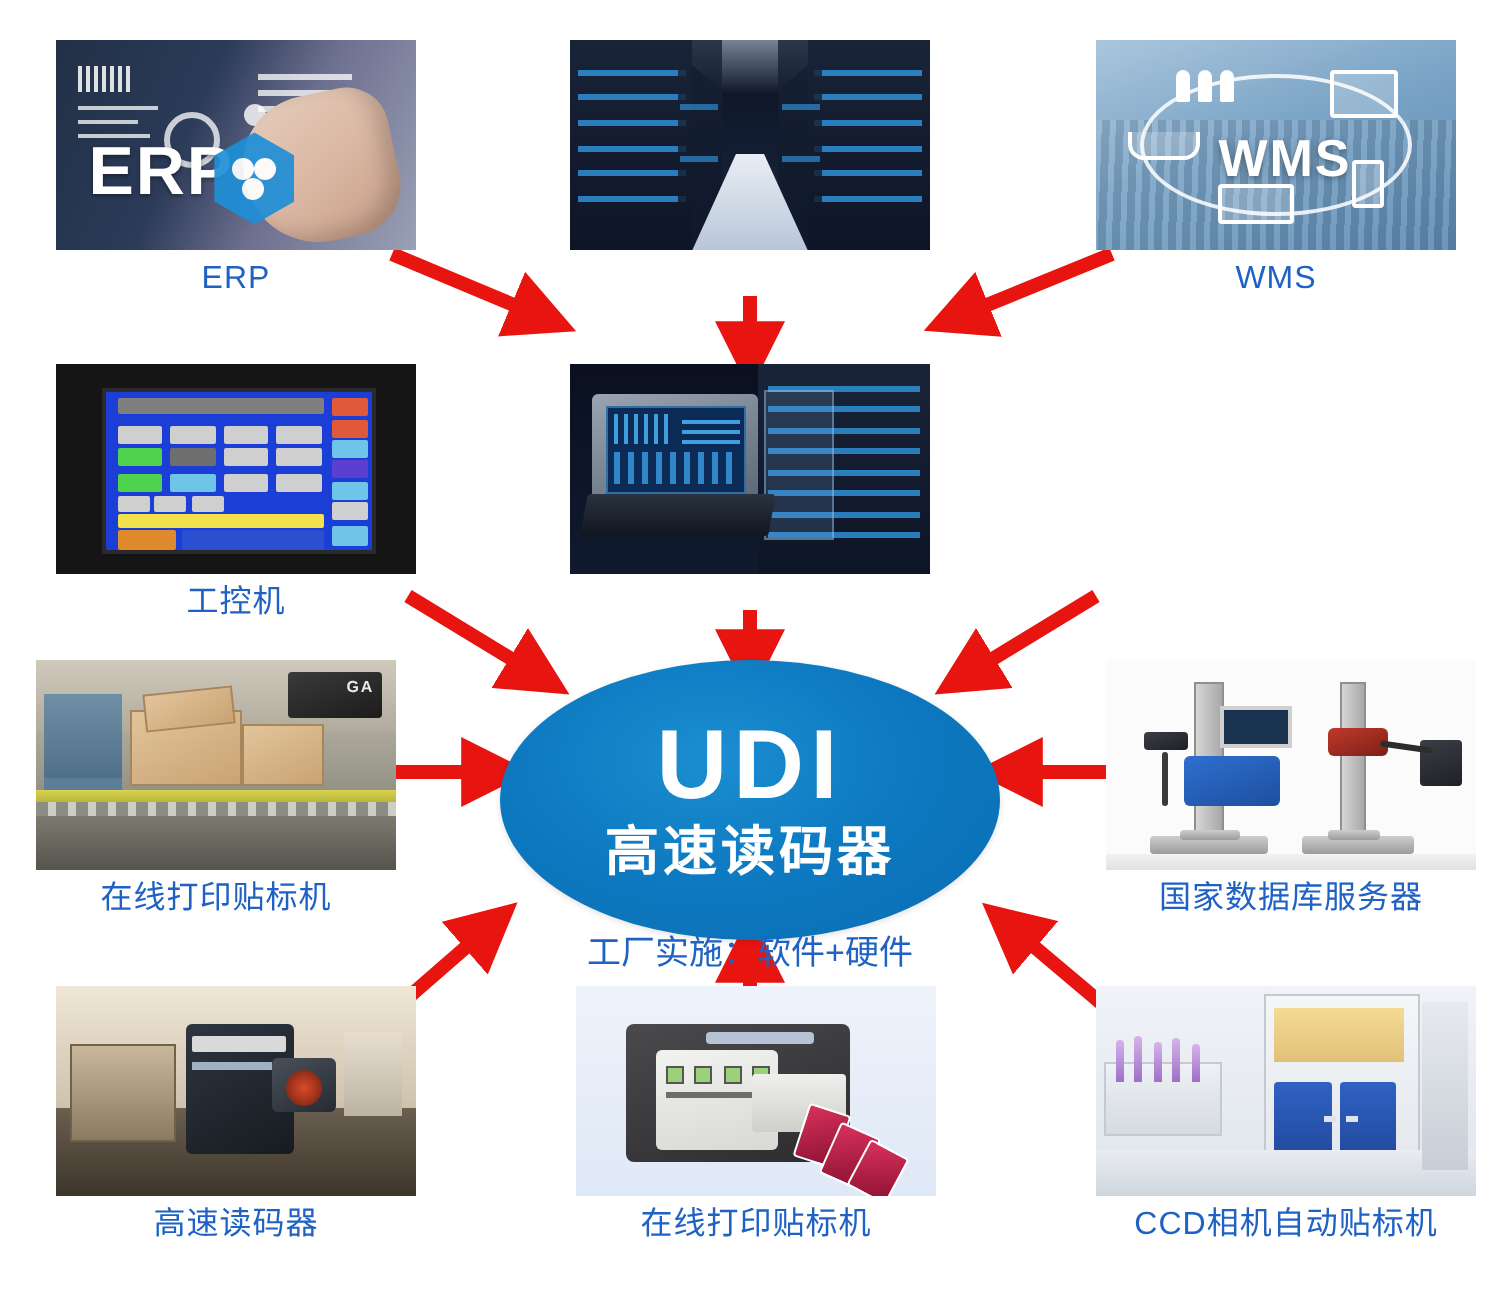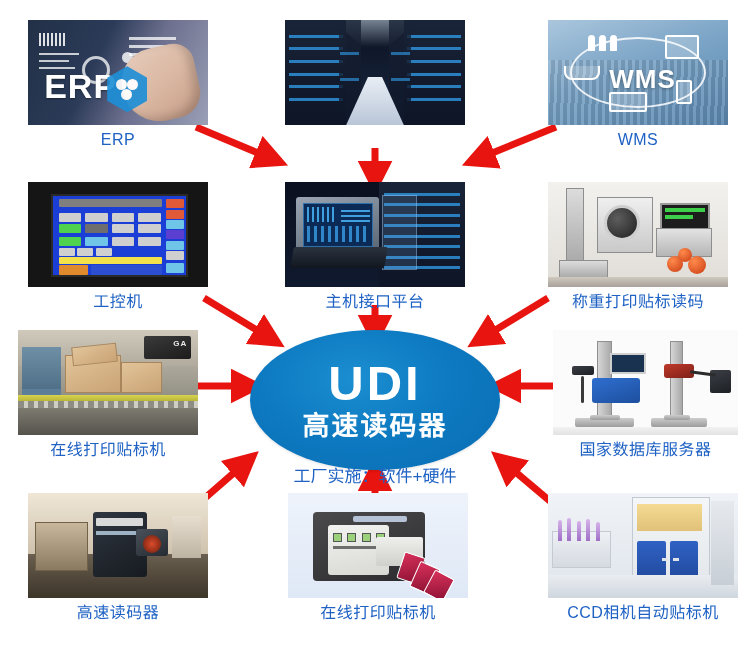--- a/index.html
+++ b/index.html
@@ -386,44 +386,22 @@
         </div>
         <div style="position:absolute;left:54%;top:12%;width:18%;height:70%;background:rgba(120,170,220,.18);border:1px solid rgba(150,195,240,.45);"></div>
         <div style="position:absolute;left:6%;top:14%;width:46%;height:52%;background:linear-gradient(160deg,#9aa4b2,#5b6775);border-radius:3px;"></div>
         <div style="position:absolute;left:10%;top:20%;width:38%;height:40%;background:#0b2a55;border:1px solid #2f6fa8;"></div>
         <div style="position:absolute;left:12%;top:24%;width:16%;height:14%;background:repeating-linear-gradient(90deg,#3fa0e0 0 2px,transparent 2px 5px);"></div>
         <div style="position:absolute;left:31%;top:24%;width:16%;height:14%;background:repeating-linear-gradient(0deg,#3fa0e0 0 2px,transparent 2px 5px);"></div>
         <div style="position:absolute;left:12%;top:42%;width:35%;height:15%;background:repeating-linear-gradient(90deg,#2f86c8 0 3px,transparent 3px 7px);"></div>
         <div style="position:absolute;left:4%;top:62%;width:52%;height:20%;background:linear-gradient(180deg,#2b3340,#11161f);border-radius:2px;transform:skewX(-10deg);"></div>
       </div>
     </div>
-    <div class="caption">主机接口平台</div>
-  </div>
-
-  <div class="node" style="left:548px;top:182px;width:180px;">
-    <div class="thumb" style="width:180px;height:105px;">
-      <div class="pic wl-bg">
-        <div class="wl-col" style="left:10%;top:6%;width:9%;height:70%;"></div>
-        <div class="wl-col" style="left:6%;bottom:8%;width:26%;height:16%;"></div>
-        <div class="wl-roll" style="left:30%;top:18%;width:40px;height:40px;"></div>
-        <div class="wl-col" style="left:27%;top:14%;width:30%;height:52%;background:linear-gradient(180deg,#efefef,#c9c9c9);"></div>
-        <div class="wl-roll" style="left:31%;top:22%;width:30px;height:30px;"></div>
-        <div class="wl-screen" style="left:62%;top:20%;width:26%;height:22%;">
-          <i></i>
-            <i style="top:10px;width:60%;"></i>
-        </div>
-        <div class="wl-col" style="left:60%;top:44%;width:30%;height:26%;background:linear-gradient(180deg,#e3e3e3,#b5b5b5);"></div>
-        <div class="wl-fruit" style="left:66%;bottom:14%;width:16px;height:16px;"></div>
-        <div class="wl-fruit" style="left:78%;bottom:12%;width:18px;height:18px;"></div>
-        <div class="wl-fruit" style="left:72%;bottom:24%;width:14px;height:14px;"></div>
-        <div style="position:absolute;left:0;right:0;bottom:0;height:10%;background:linear-gradient(180deg,#cfc9c0,#a9a199);"></div>
-      </div>
-    </div>
-    <div class="caption">称重打印贴标读码</div>
-  </div>
+  </div>
+
 
   <div class="node" style="left:18px;top:330px;width:180px;">
     <div class="thumb" style="width:180px;height:105px;">
       <div class="pic conv-bg">
         <div style="position:absolute;left:0;right:0;top:0;height:34%;background:linear-gradient(180deg,#cfcabb,#b0ab9c);"></div>
         <div class="conv-pallet" style="left:2%;top:16%;width:22%;height:44%;"></div>
         <div class="conv-pallet" style="left:2%;top:56%;width:22%;height:12%;background:#5c7e98;"></div>
         <div class="conv-box" style="left:26%;top:24%;width:30%;height:34%;"></div>
         <div class="conv-box" style="left:30%;top:14%;width:24%;height:16%;transform:rotate(-6deg);"></div>
         <div class="conv-box" style="left:57%;top:30%;width:22%;height:28%;"></div>

